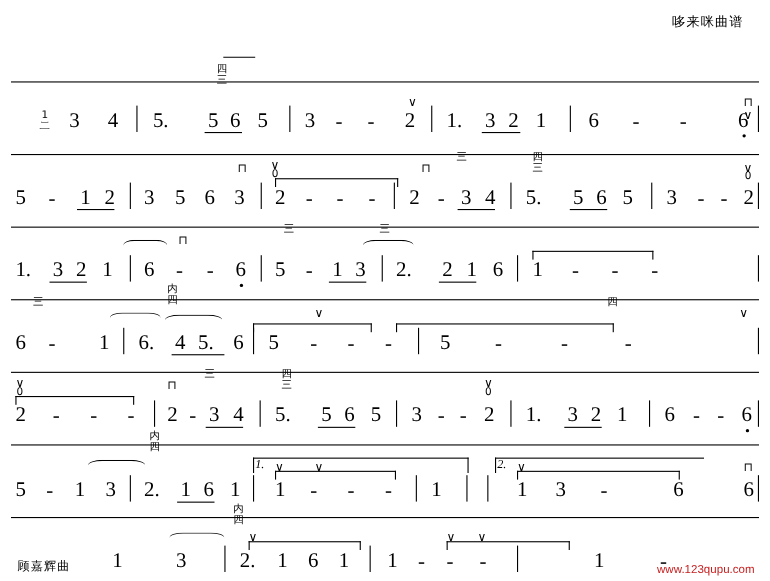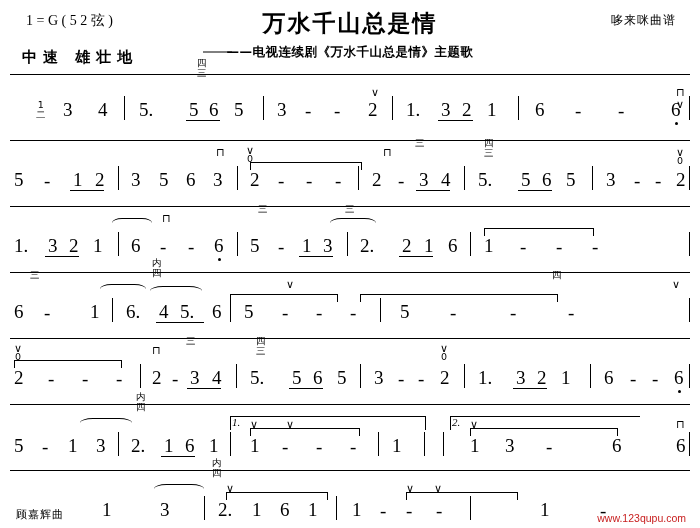--- a/index.html
+++ b/index.html
@@ -158,27 +158,21 @@
     font-size: 11px;
     font-family: "Liberation Serif", serif;
     font-style: italic;
   }
 </style>
 </head>
 <body>
 
 <div class="sheet">
 
-  <div class="key-sig">
-    <span>1 = G ( 5 2 弦 )</span>
-  </div>
-  <div class="title">万水千山总是情</div>
   <div class="composer">哆来咪曲谱</div>
-  <div class="subtitle">——电视连续剧《万水千山总是情》主题歌</div>
-  <div class="tempo">中速  雄壮地</div>
   <svg width="700" height="528" style="position:absolute;left:0;top:0;pointer-events:none">
 
     <line x1="203" y1="52" x2="232" y2="52" stroke="#000" stroke-width="1"></line>
   </svg>
 
   <div class="system" style="top:74px;">
     <div class="sysline" style="top:0;"></div>
 
     <div class="fing" style="left:197px;top:-16px;">四<br>三</div>
     <div class="fing" style="left:36px;top:26px;">1<br>二</div>

